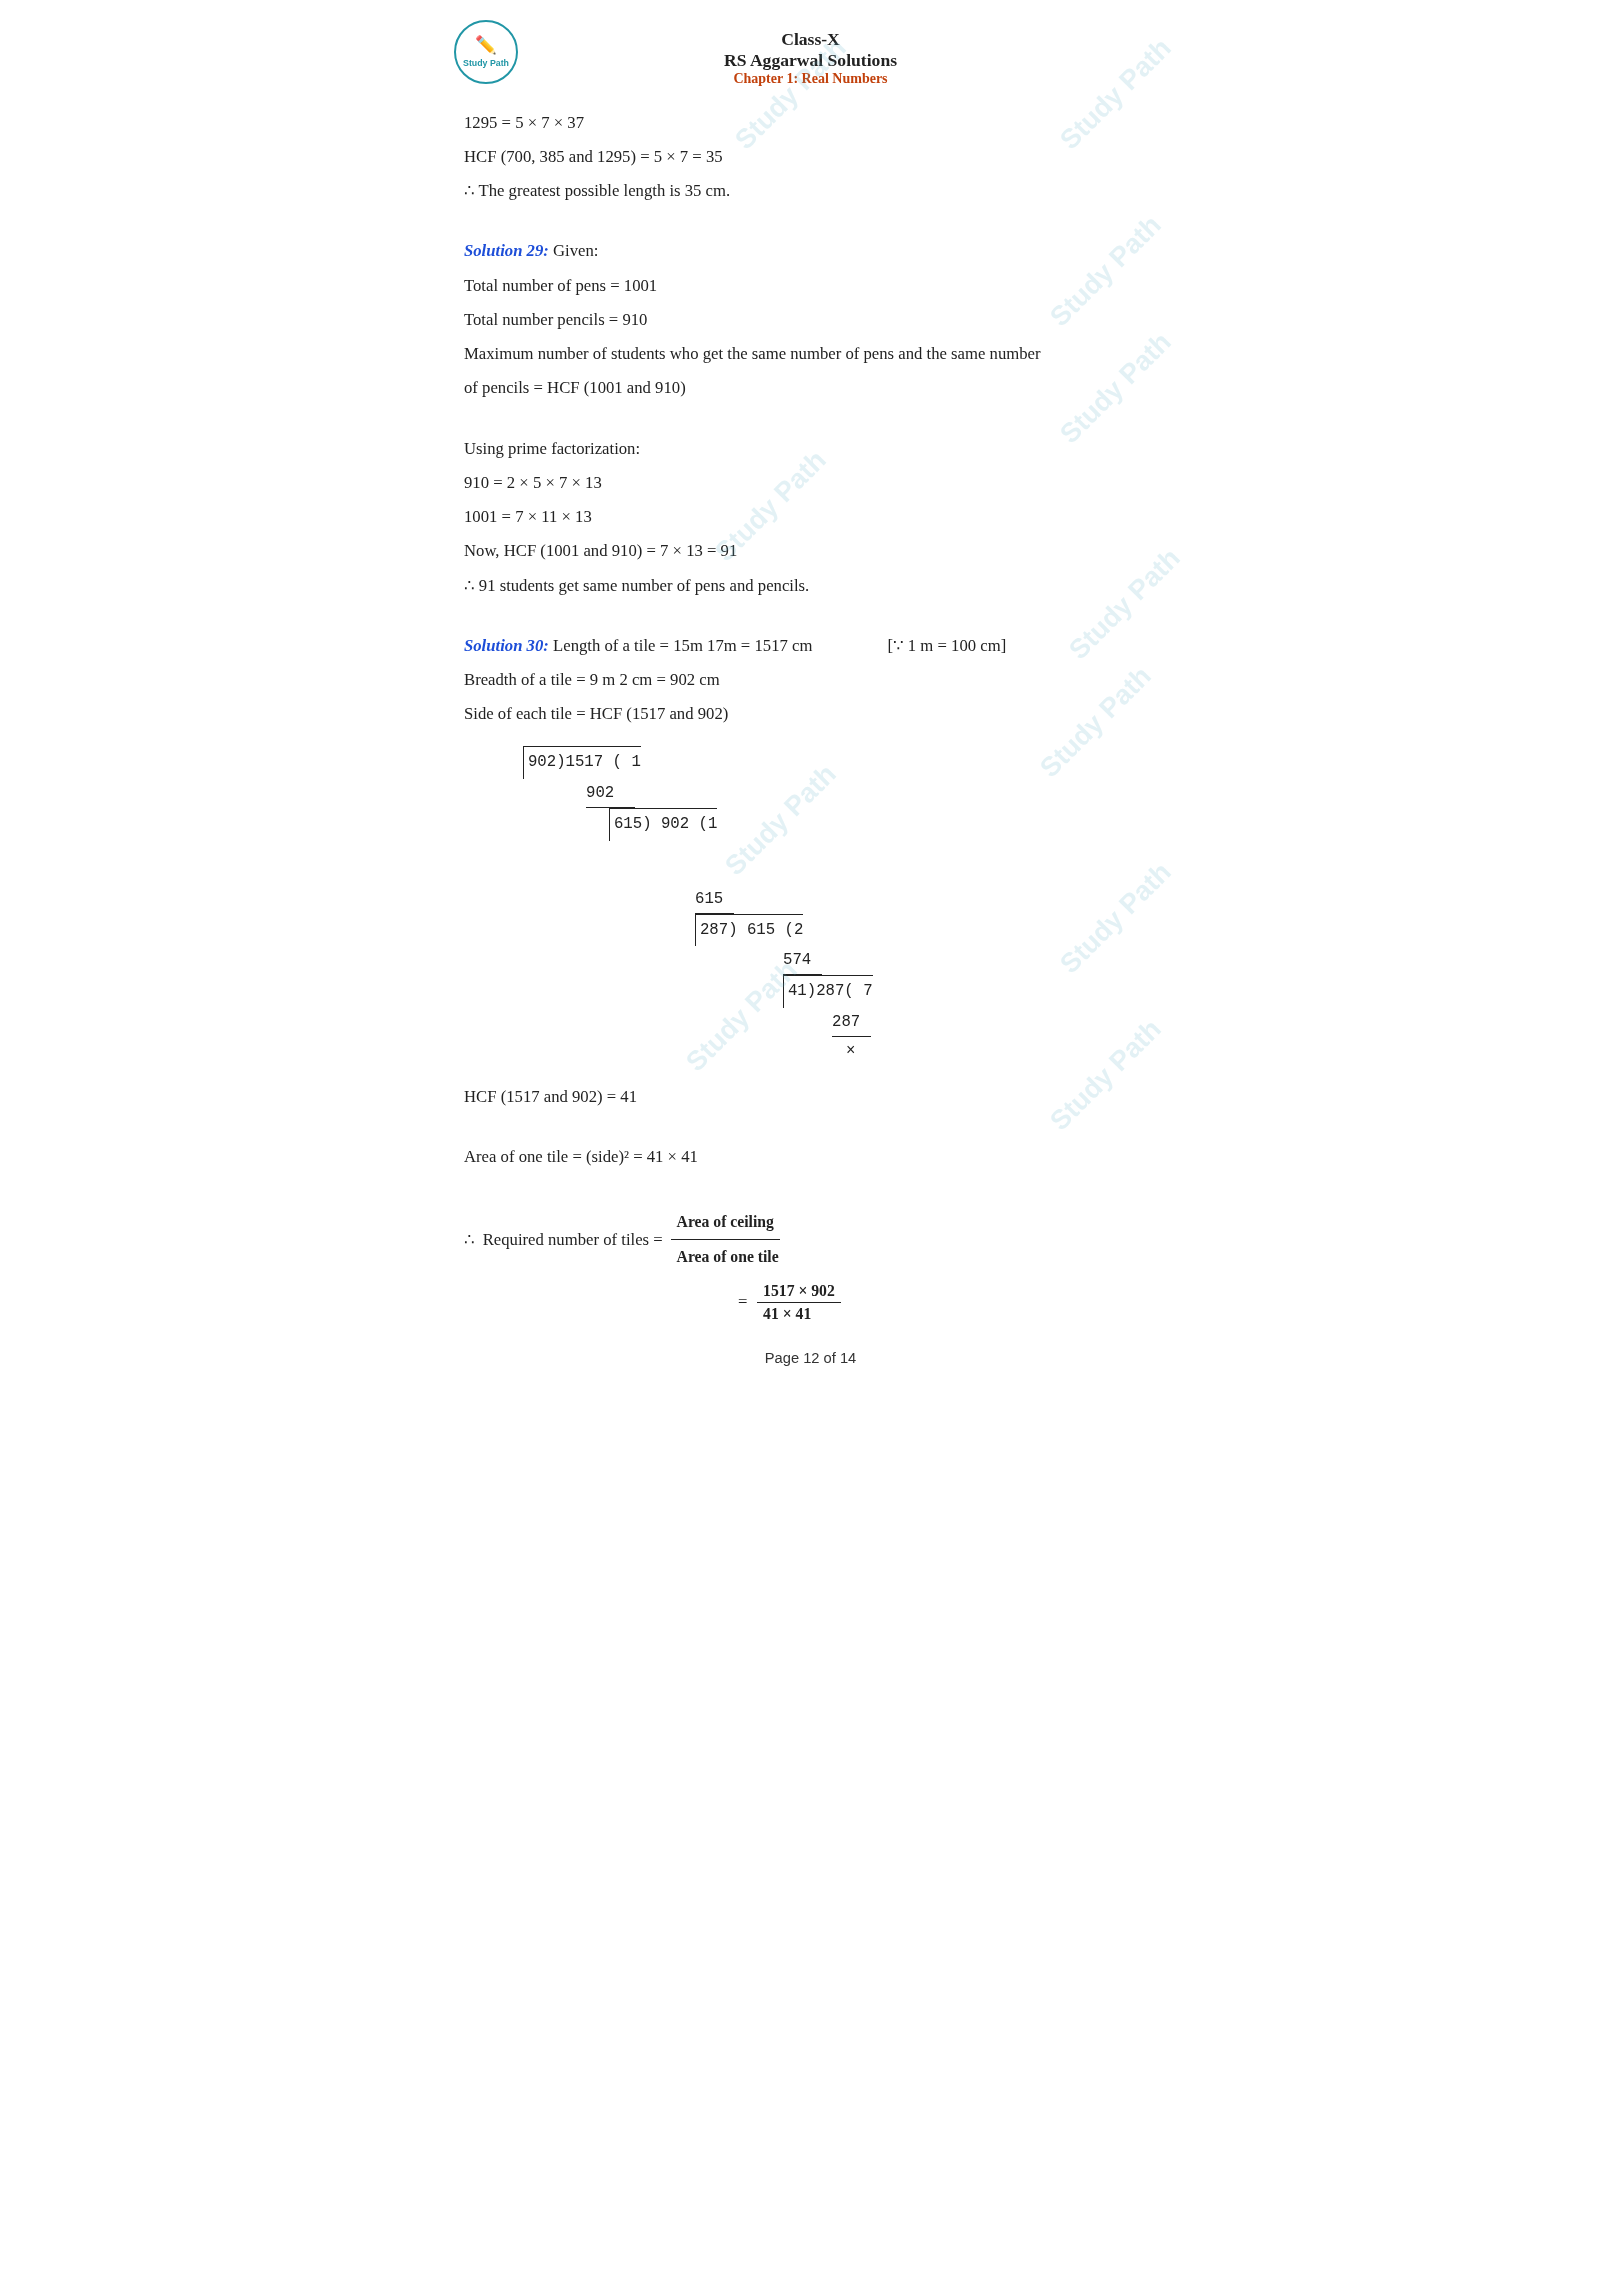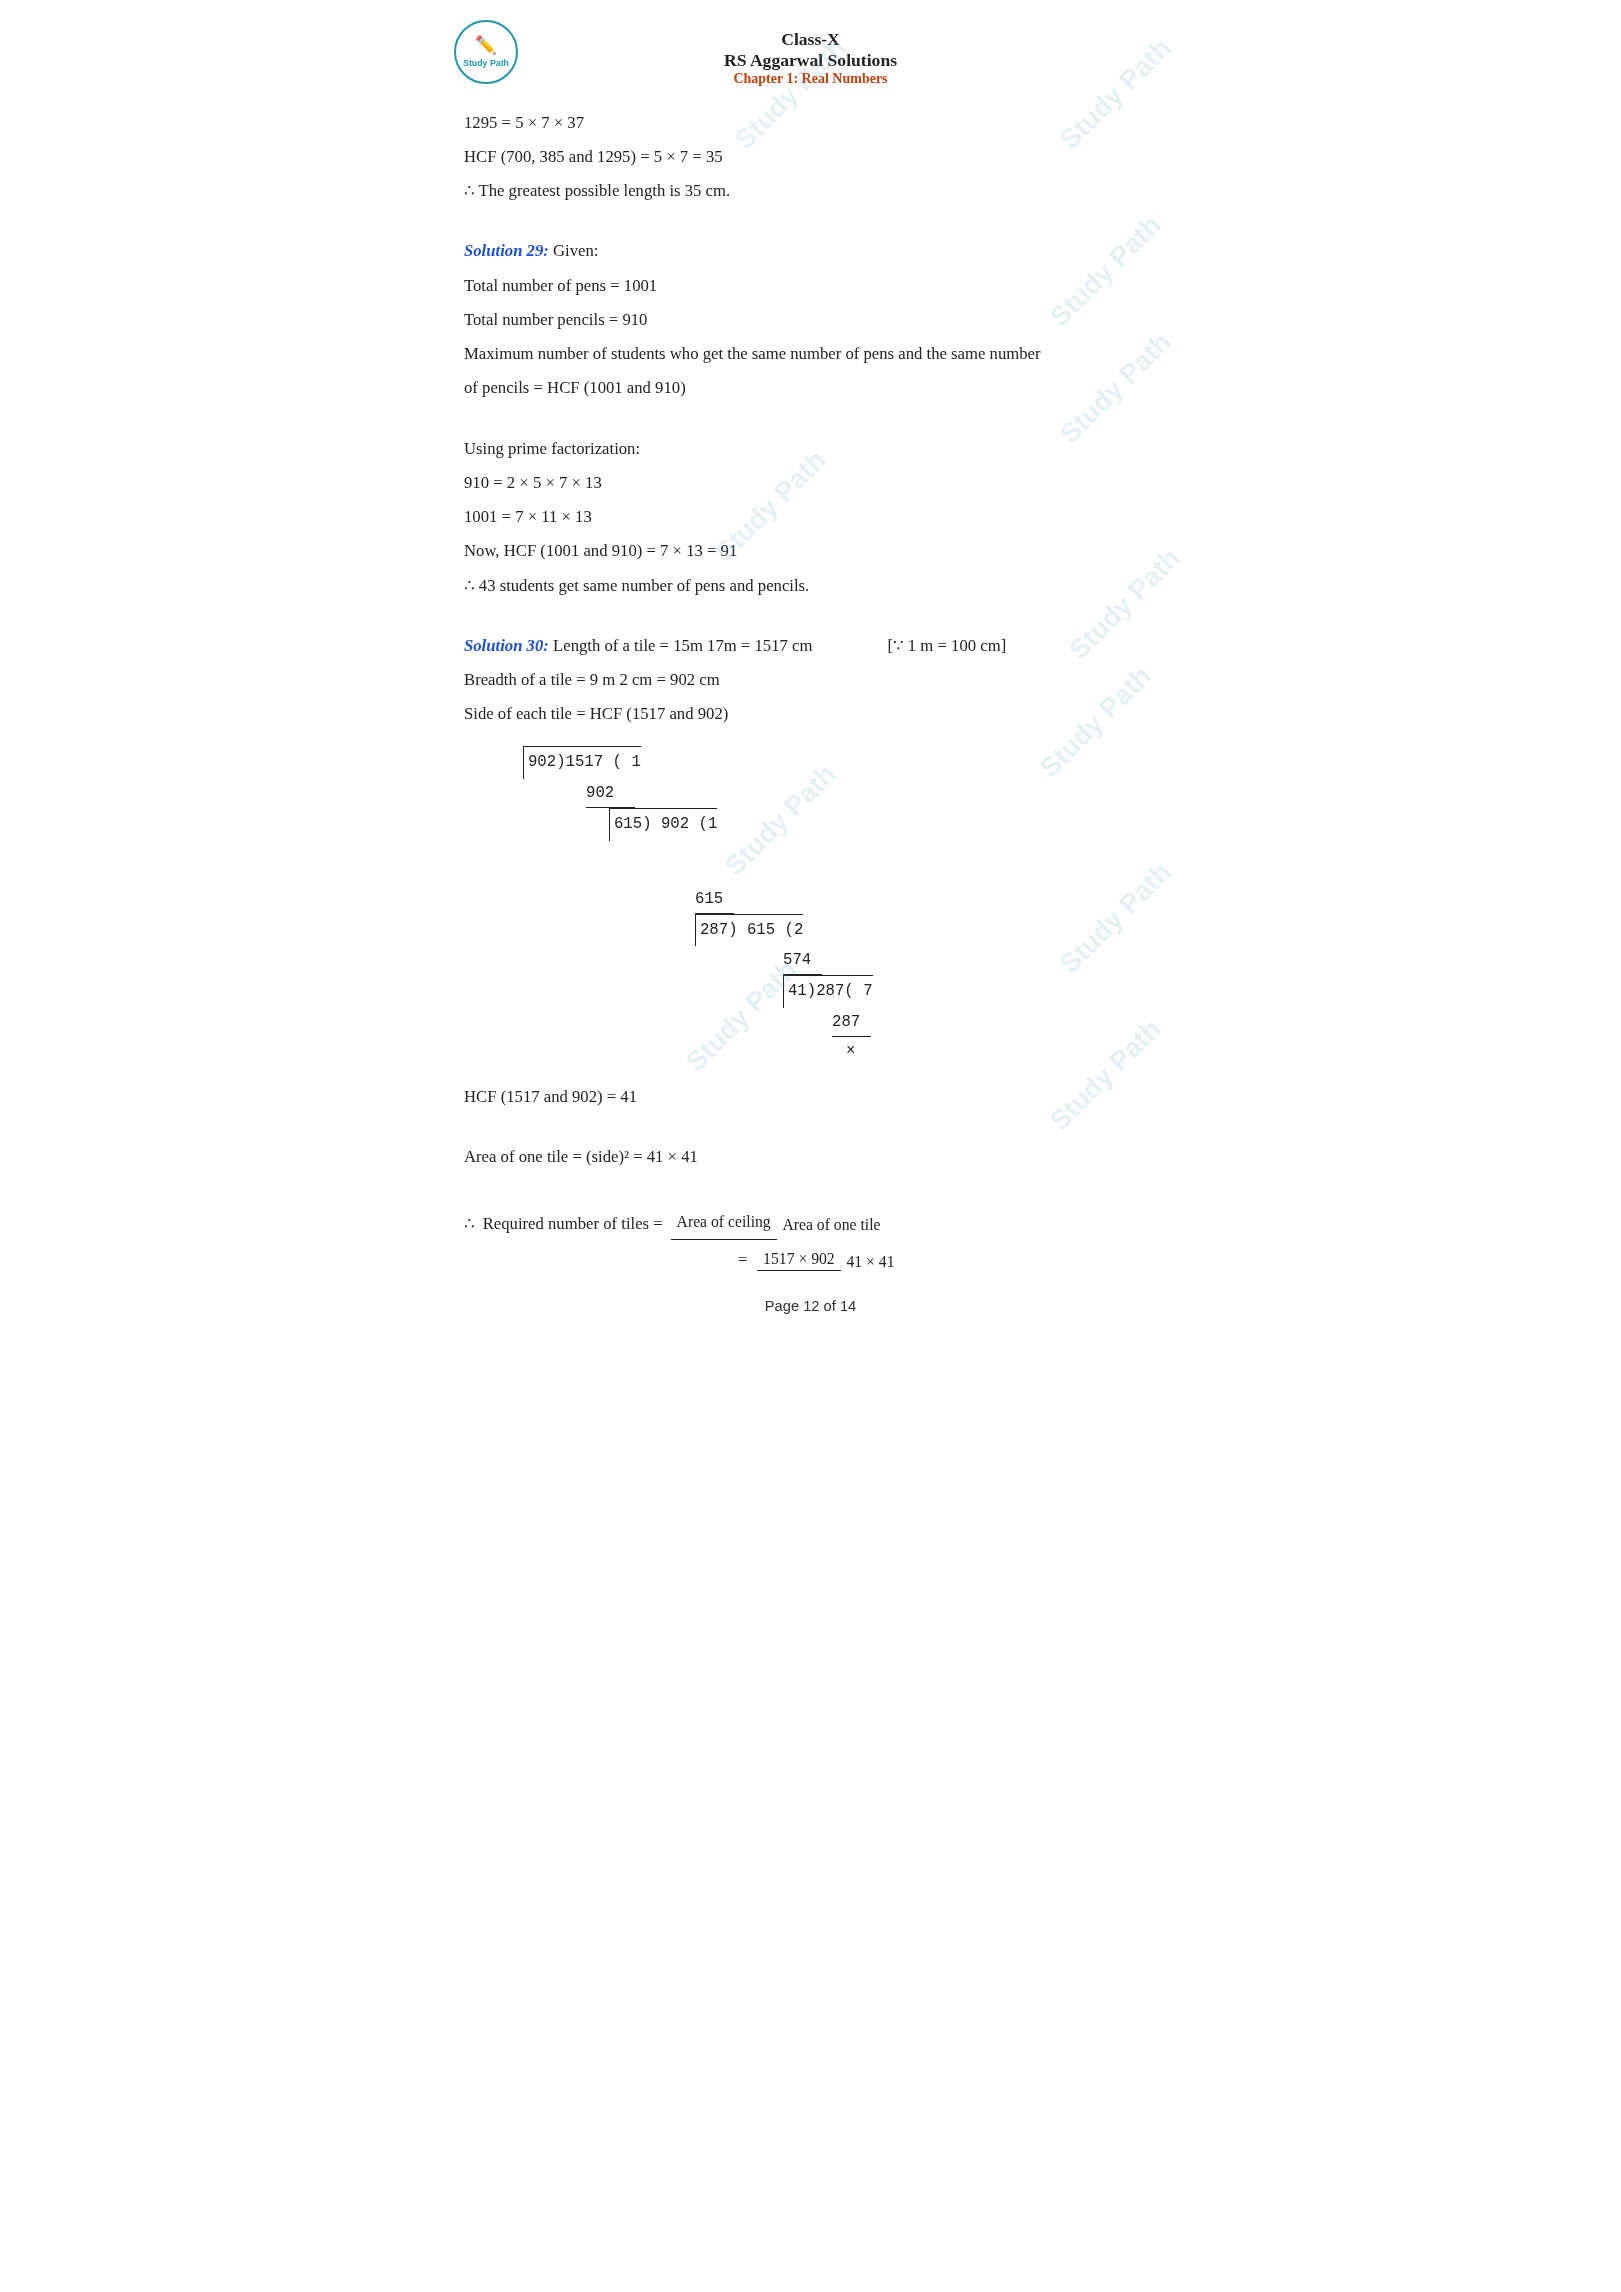--- a/index.html
+++ b/index.html
@@ -85,24 +85,25 @@
       color: rgba(100,180,200,0.18);
       font-size: 27.4px;
       font-weight: bold;
       font-family: Arial, sans-serif;
       transform: rotate(-45deg);
       pointer-events: none;
       white-space: nowrap;
     }
     .fraction {
       display: inline-flex;
-      flex-direction: row;
-      align-items: flex-end;
+      flex-direction: column;
+      align-items: flex-start;
       vertical-align: middle;
       margin: 0 3.9px;
+      font-weight: bold;
     }
     .fraction .numerator {
       border-bottom: 1.5px solid #222;
       padding: 0 5.9px 2px 5.9px;
       text-align: center;
       font-size: 15.7px;
     }
     .fraction .denominator {
       padding: 2px 5.9px 0 5.9px;
       text-align: center;
@@ -195,21 +196,21 @@
   <div class="equation-line">Total number pencils = 910</div>
   <div class="equation-line">Maximum number of students who get the same number of pens and the same number</div>
   <div class="equation-line">of pencils = HCF (1001 and 910)</div>
 
   <br>
 
   <div class="equation-line">Using prime factorization:</div>
   <div class="equation-line">910 = 2 × 5 × 7 × 13</div>
   <div class="equation-line">1001 = 7 × 11 × 13</div>
   <div class="equation-line">Now, HCF (1001 and 910) = 7 × 13 = 91</div>
-  <div class="equation-line">∴ 43 students get same number of pens and pencils.</div>
+  <div class="equation-line">∴ 91 students get same number of pens and pencils.</div>
 
   <br>
 
   
   <div class="equation-line">
     <span class="solution-header">Solution 30:</span><span> Length of a tile = 15m 17m = 1517 cm</span>&nbsp;&nbsp;&nbsp;&nbsp;&nbsp;&nbsp;&nbsp;&nbsp;&nbsp;&nbsp;&nbsp;&nbsp;&nbsp;&nbsp;&nbsp;&nbsp;&nbsp;&nbsp;<span>[∵ 1 m = 100 cm]</span>
   </div>
   <div class="equation-line">Breadth of a tile = 9 m 2 cm = 902 cm</div>
   <div class="equation-line">Side of each tile = HCF (1517 and 902)</div>
 

